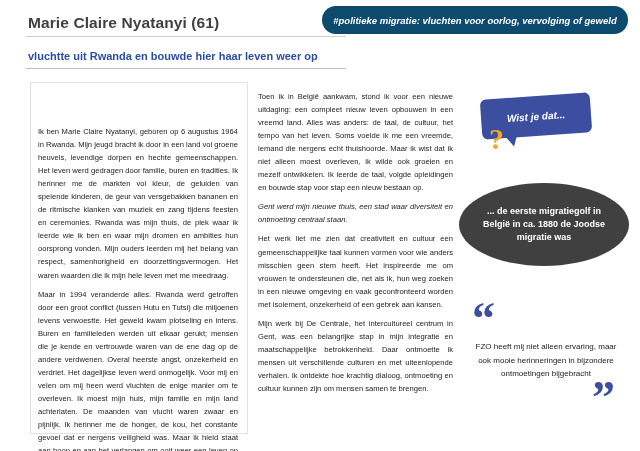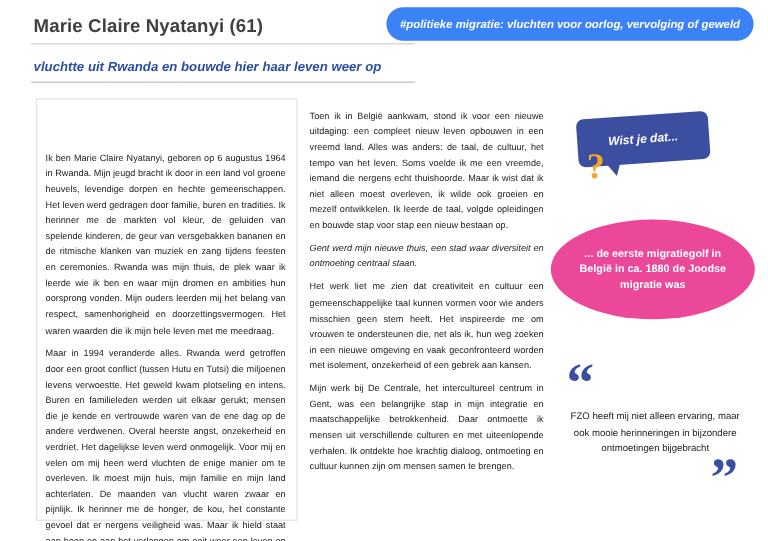--- a/index.html
+++ b/index.html
@@ -34,21 +34,20 @@
     white-space: nowrap;
   }
   .subtitle {
     position: absolute;
     left: 28px;
     top: 50px;
     font-size: 11px;
     font-weight: bold;
     color: #2b4ea2;
     white-space: nowrap;
-    font-style: italic;
   }
   .title-rule {
     position: absolute;
     left: 26px;
     top: 36px;
     width: 320px;
     height: 1px;
     background: #cfcfcf;
   }
   .subtitle-rule {
@@ -60,21 +59,21 @@
     background: #bfbfbf;
   }
 
   
   .tag {
     position: absolute;
     left: 322px;
     top: 6px;
     width: 306px;
     height: 28px;
-    background: #3b82f6;
+    background: #0c4a6e;
     border-radius: 14px;
     display: flex;
     align-items: center;
     justify-content: center;
   }
   .tag span {
     font-size: 9.5px;
     font-style: italic;
     color: #ffffff;
     font-weight: bold;
@@ -160,21 +159,21 @@
     font-family: "Liberation Serif", serif;
   }
 
   
   .fact-ellipse {
     position: absolute;
     left: 459px;
     top: 183px;
     width: 170px;
     height: 83px;
-    background: #ec4899;
+    background: #404040;
     border-radius: 50%;
     display: flex;
     align-items: center;
     justify-content: center;
   }
   .fact-ellipse .inner {
     width: 140px;
     text-align: center;
     color: #ffffff;
     font-size: 9px;

